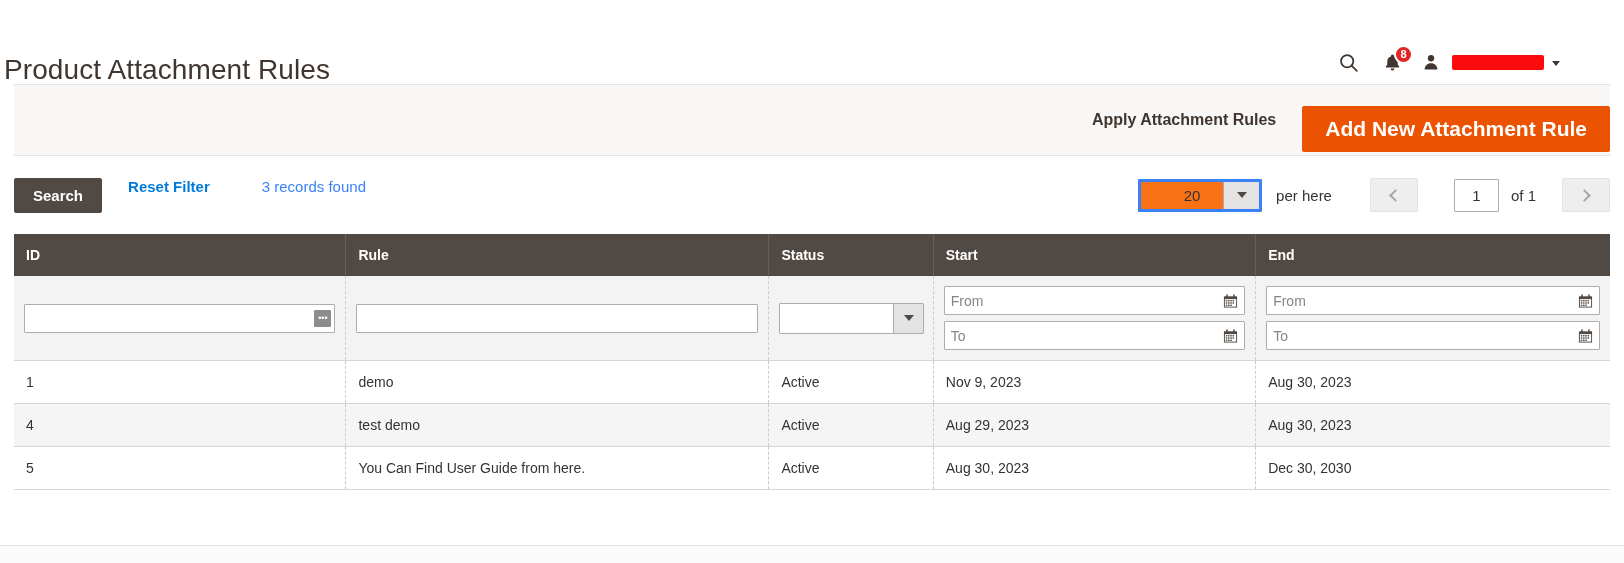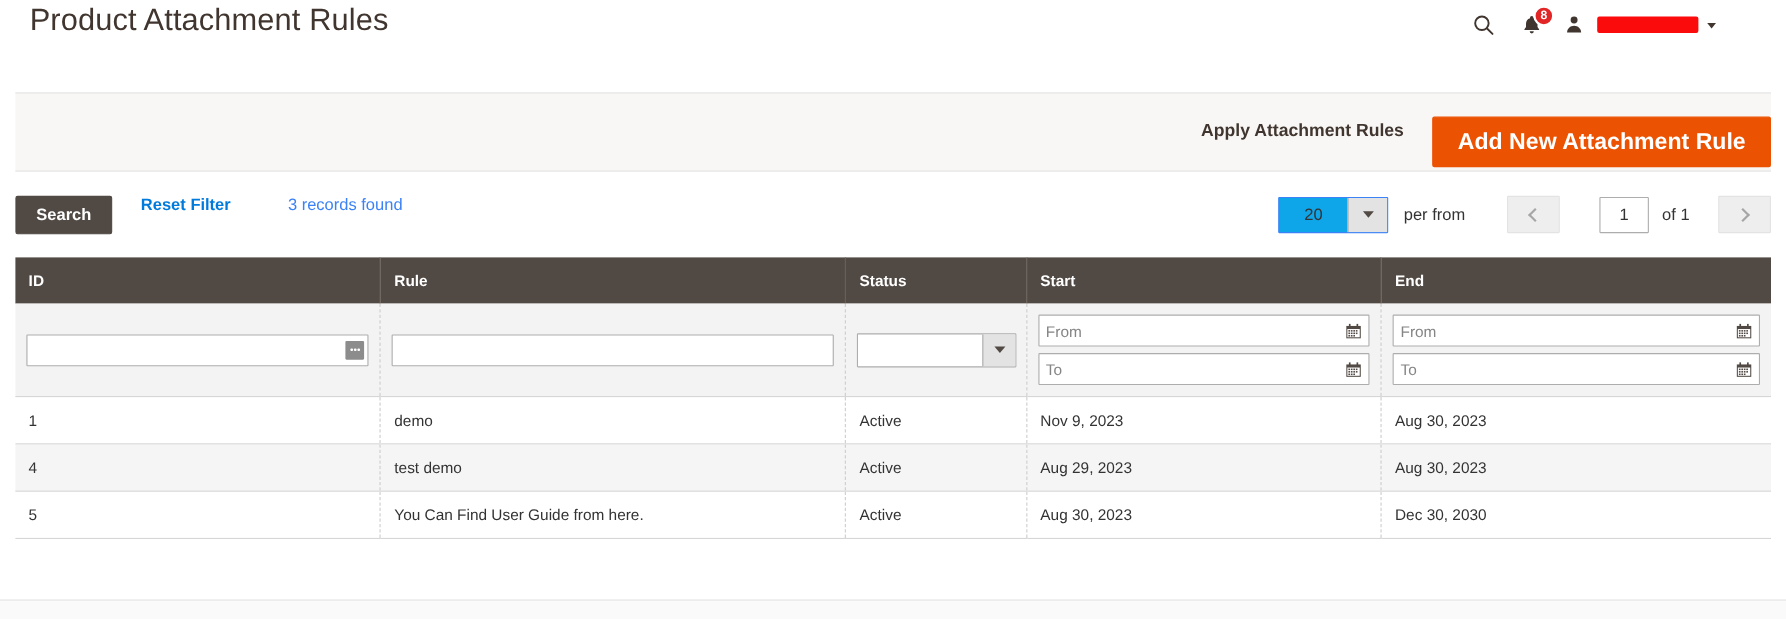--- a/index.html
+++ b/index.html
@@ -14,23 +14,23 @@
     position: relative;
     width: 1624px; height: 563px;
     background: #ffffff;
     overflow: hidden;
   }
 
   
   .page-header {
     height: 84px;
     display: flex;
-    align-items: flex-start;
+    align-items: flex-end;
     justify-content: space-between;
-    padding: 0 22px 0 27px;
+    padding: 0 22px 0 4px;
   }
   .page-title {
     font-size: 28px;
     font-weight: 400;
     color: #41362f;
     letter-spacing: .1px;
     line-height: 1;
     margin: 0;
     padding-top: 4px;
   }
@@ -158,23 +158,24 @@
     font-size: 15px;
     color: #3b82f6;
   }
   .toolbar-right {
     display: flex;
     align-items: center;
   }
   .select-wrap {
     display: flex;
     height: 33px;
-    border: 1px solid #3b82f6;
+    border: 3px solid #3b82f6;
     border-radius: 1px;
-    background: #0ea5e9;
+    background: #f97316;
+    padding-left: 20px;
   }
   .select-value {
     width: 62px;
     display: flex;
     align-items: center;
     justify-content: center;
     font-size: 15px;
     color: #333;
   }
   .select-arrow {
@@ -395,21 +396,21 @@
       <span class="records-found">3 records found</span>
     </div>
 
     <div class="toolbar-right">
       <div class="select-wrap">
         <span class="select-value">20</span>
         <span class="select-arrow">
             <span class="tri-down"></span>
           </span>
       </div>
-      <span class="per-page-label">per from</span>
+      <span class="per-page-label">per here</span>
 
       <div class="pager">
         <div class="pager-btn">
             <span class="chev left"></span>
           </div>
         <input class="page-input" value="1" style="">
         <span class="of-label">of 1</span>
         <div class="pager-btn">
             <span class="chev right"></span>
           </div>

